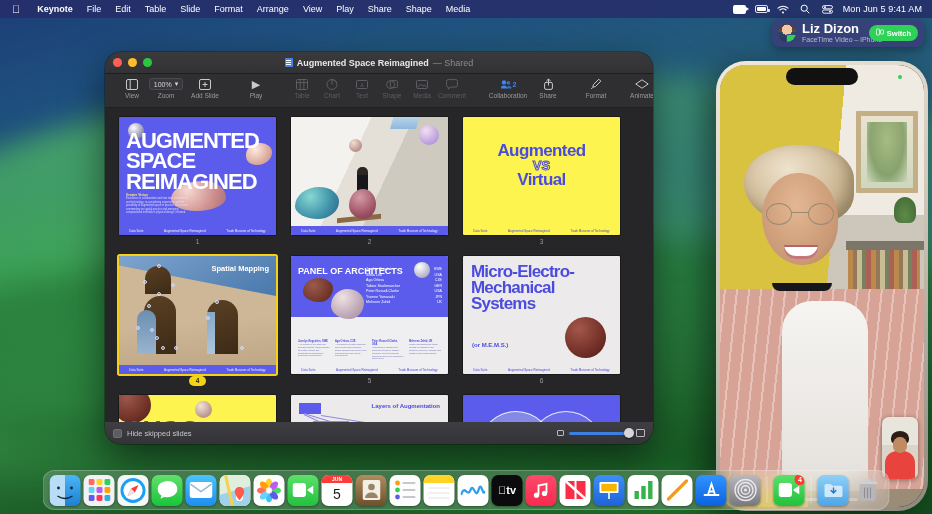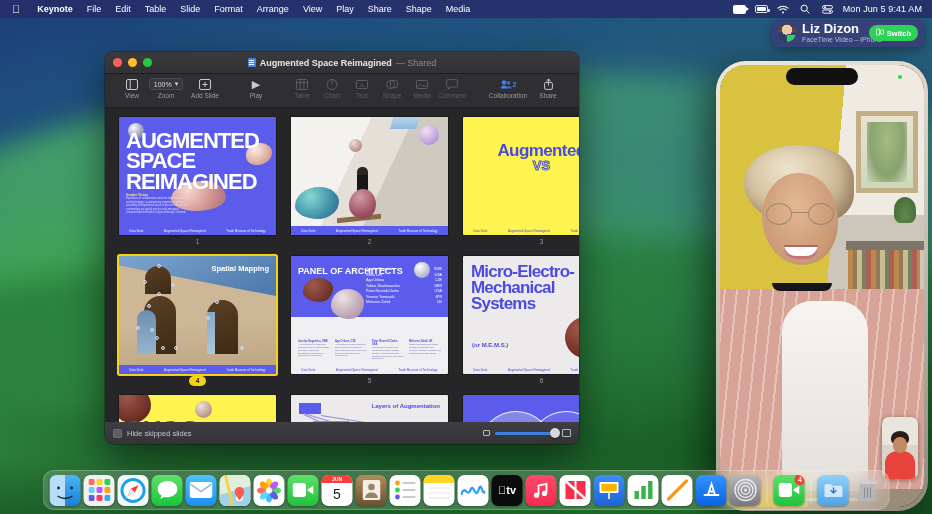--- a/index.html
+++ b/index.html
@@ -51,22 +51,22 @@
                linear-gradient(180deg,#4e3a2c 0%,#6b4a33 42%,#2f4668 43%,#24365a 100%); overflow:hidden; }
   #notif .avatar::after{ content:""; position:absolute; right:-1px; bottom:-1px; width:9px; height:7px;
     background:#30d158; border-radius:2px; border:1px solid rgba(56,63,120,.93); }
   #notif .txt{ flex:1; min-width:0; line-height:1.15; }
   #notif .nm{ color:#fff; font-size:13px; font-weight:bold; }
   #notif .sb{ color:rgba(255,255,255,.62); font-size:7px; white-space:nowrap; }
   #switch-btn{ background:#30d158; color:#fff; font-size:7.5px; font-weight:bold; border:none;
     border-radius:9px; padding:3px 7px; display:flex; align-items:center; gap:3px; cursor:pointer; }
 
   
-  #kwin{ position:absolute; left:105px; top:52px; width:474px; height:392px; z-index:20;
-    background:#2b2b2e; border-radius:8px; overflow:hidden;
+  #kwin{ position:absolute; left:105px; top:52px; width:548px; height:392px; z-index:20;
+    background:#2b2b2e; border-radius:16px; overflow:hidden;
     box-shadow:0 14px 40px rgba(0,0,0,.55), 0 0 0 .5px rgba(0,0,0,.5); }
   #ktitlebar{ height:22px; background:linear-gradient(180deg,#3a3a3d,#323235);
     display:flex; align-items:center; position:relative; border-bottom:.5px solid #1e1e20; }
   .lights{ display:flex; gap:6px; padding-left:8px; }
   .lt{ width:9px; height:9px; border-radius:50%; }
   .lt.r{background:#ff5f57;} .lt.y{background:#febc2e;} .lt.g{background:#28c840;}
   #ktitle{ position:absolute; left:0; right:0; text-align:center; font-size:9px; color:#e8e8ea;
     font-weight:bold; display:flex; align-items:center; justify-content:center; gap:4px; }
   .doc-ic{ width:8px; height:9px; background:#3f84f3; border-radius:1px; position:relative; }
   .doc-ic::after{ content:""; position:absolute; left:1.5px; top:2px; width:5px; height:1px;
@@ -544,20 +544,21 @@
           </div>
         </div>
         <div class="sl-no">2</div>
       </div>
 
       <div class="sl-wrap">
         <div class="sl s3">
           <div class="grid-ov"></div>
           <div class="t1">Augmented</div>
           <div class="t2">VS</div>
+          <div class="t3">Virtual</div>
           <div class="sfoot">
             <span>Data Suite</span>
             <span>Augmented Space Reimagined</span>
             <span>Trade Museum of Technology</span>
           </div>
         </div>
         <div class="sl-no">3</div>
       </div>
 
       <div class="sl-wrap">

